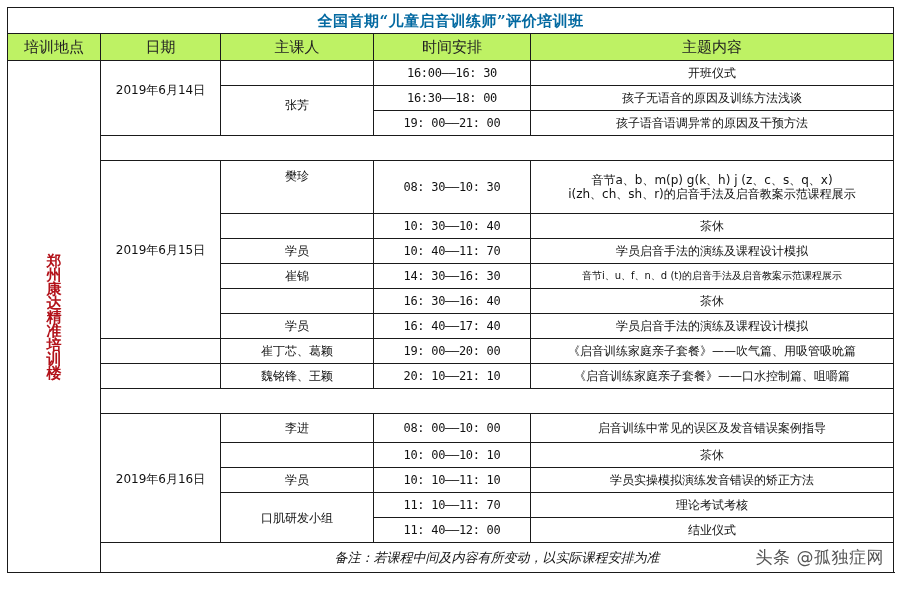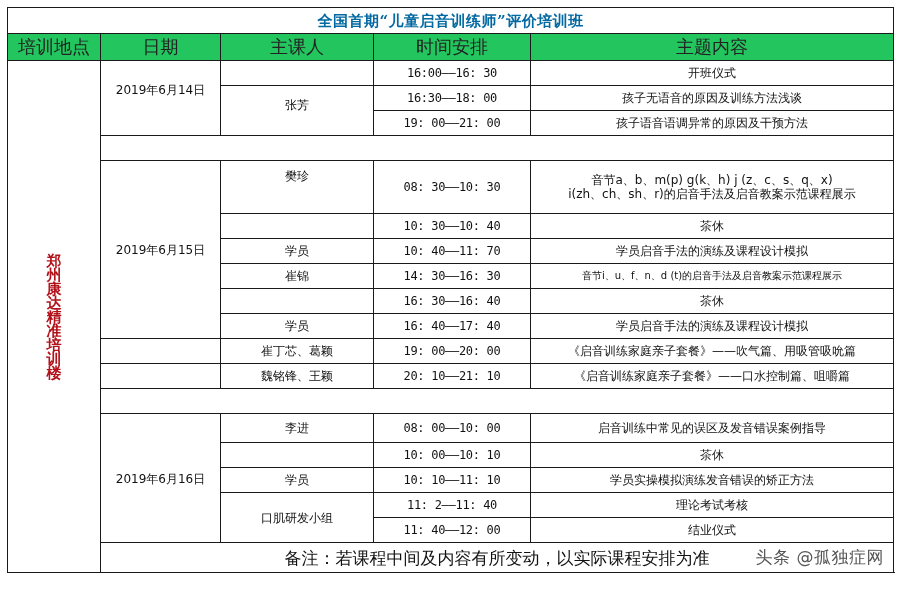--- a/index.html
+++ b/index.html
@@ -4,30 +4,30 @@
 <style>
   html, body { margin: 0; padding: 0; background: #ffffff; }
   body { width: 898px; height: 601px; position: relative; overflow: hidden;
          font-family: "DejaVu Sans", "Liberation Sans", sans-serif; color: #111; }
   table.sched { position: absolute; left: 7px; top: 7px; width: 886px;
          border-collapse: collapse; table-layout: fixed; font-size: 12px; }
   table.sched td, table.sched th { border: 1px solid #1a1a1a; text-align: center;
          vertical-align: middle; padding: 0 2px; line-height: 14px; }
   .title-cell { height: 25px; color: #0369a1; font-weight: bold; font-size: 15px;
          font-family: "DejaVu Serif", "Liberation Serif", serif; letter-spacing: 0.5px; }
-  .hdr th { background: #22c55e; font-weight: normal; font-size: 18px; height: 26px; color: #222; }
+  .hdr th { background: #bef264; font-weight: normal; font-size: 15px; height: 26px; color: #222; }
   .loc { color: #b3121a; font-weight: bold; font-size: 15px;
          font-family: "DejaVu Serif", "Liberation Serif", serif; line-height: 26px; }
   .loc span { display: block; }
   .time { font-family: "DejaVu Sans Mono", "Liberation Mono", monospace; font-size: 12px; letter-spacing: -0.3px; }
   .content { font-size: 12px; }
   .r-std td { height: 24px; }
   .r-tall td { height: 44px; }
   .gap td { height: 24px; }
-  .note { height: 29px; font-size: 17px; }
+  .note { height: 29px; font-size: 13px; font-style: italic; }
   .watermark { position: absolute; right: 14px; bottom: 32px; font-size: 17px; color: #555;
          letter-spacing: 0.5px; text-shadow: 0 0 1px #fff; }
 </style>
 </head>
 <body>
 
 <table class="sched">
   <colgroup>
     <col style="width:93px">
       <col style="width:120px">
@@ -138,21 +138,21 @@
     <td class="time">10: 00——10: 10</td>
     <td class="content">茶休</td>
   </tr>
   <tr class="r-std">
     <td>学员</td>
     <td class="time">10: 10——11: 10</td>
     <td class="content">学员实操模拟演练发音错误的矫正方法</td>
   </tr>
   <tr class="r-std">
     <td rowspan="2">口肌研发小组</td>
-    <td class="time">11: 2——11: 40</td>
+    <td class="time">11: 10——11: 70</td>
     <td class="content">理论考试考核</td>
   </tr>
   <tr class="r-std">
     <td class="time">11: 40——12: 00</td>
     <td class="content">结业仪式</td>
   </tr>
 
   <tr>
     <td colspan="5" class="note">备注：若课程中间及内容有所变动，以实际课程安排为准</td>
   </tr>

